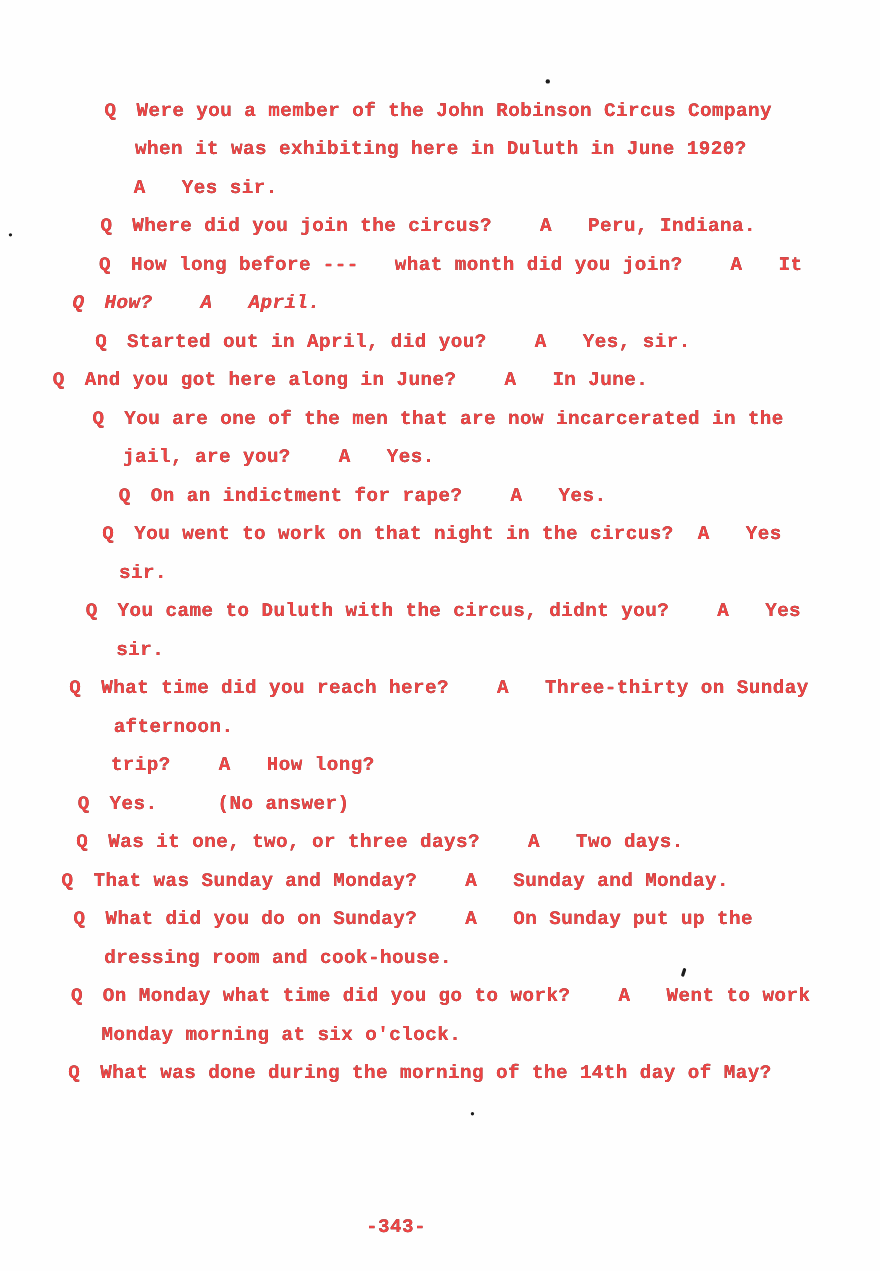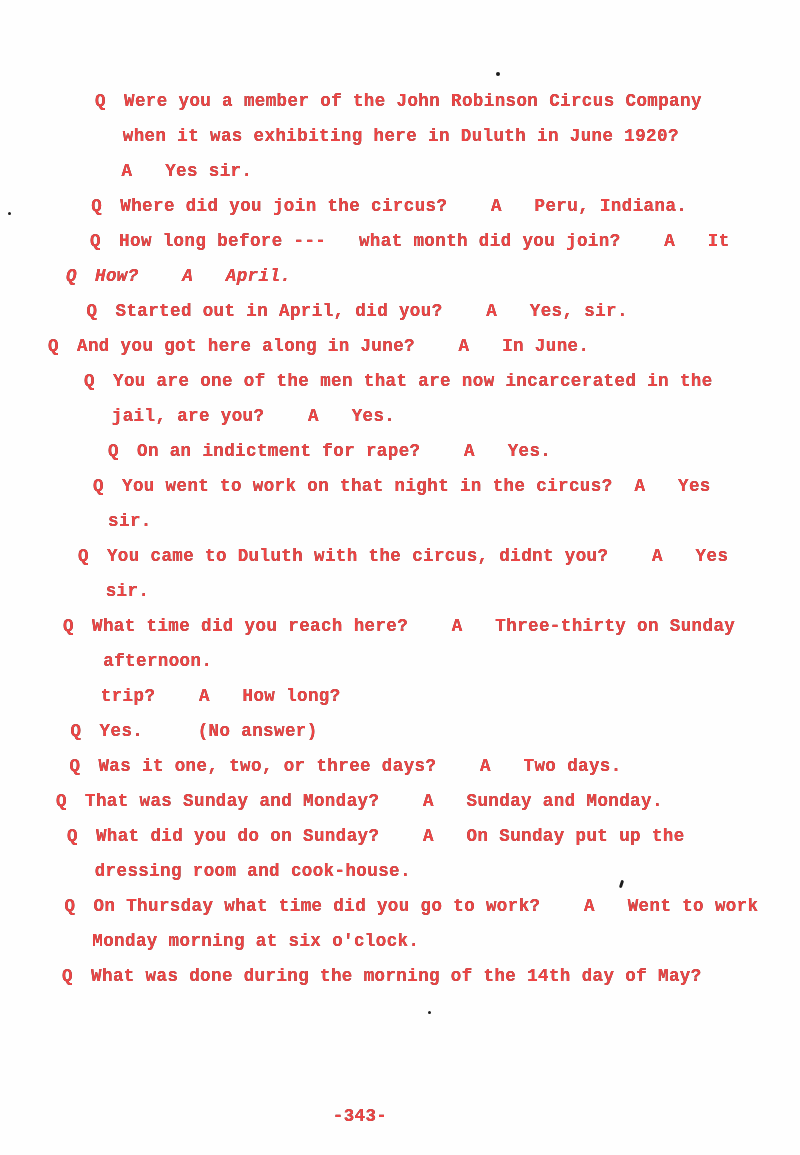--- a/index.html
+++ b/index.html
@@ -88,19 +88,19 @@
       <div class="line q" style="margin-left: 77.9px;"><span class="gutter">Q</span><span class="text">You came to Duluth with the circus, didnt you?    A   Yes</span></div>
       <div class="line cont" style="margin-left: 76.7px;"><span class="gutter"></span><span class="text">sir.</span></div>
       <div class="line q" style="margin-left: 63px;"><span class="gutter">Q</span><span class="text">What time did you reach here?    A   Three-thirty on Sunday</span></div>
       <div class="line cont" style="margin-left: 74.3px;"><span class="gutter"></span><span class="text">afternoon.</span></div>
       <div class="line cont" style="margin-left: 71.8px;"><span class="gutter"></span><span class="text">trip?    A   How long?</span></div>
       <div class="line q" style="margin-left: 70.6px;"><span class="gutter">Q</span><span class="text">Yes.     (No answer)</span></div>
       <div class="line q" style="margin-left: 69.4px;"><span class="gutter">Q</span><span class="text">Was it one, two, or three days?    A   Two days.</span></div>
       <div class="line q" style="margin-left: 56px;"><span class="gutter">Q</span><span class="text">That was Sunday and Monday?    A   Sunday and Monday.</span></div>
       <div class="line q" style="margin-left: 66.9px;"><span class="gutter">Q</span><span class="text">What did you do on Sunday?    A   On Sunday put up the</span></div>
       <div class="line cont" style="margin-left: 65.7px;"><span class="gutter"></span><span class="text">dressing room and cook-house.</span></div>
-      <div class="line q" style="margin-left: 64.5px;"><span class="gutter">Q</span><span class="text">On Thursday what time did you go to work?    A   Went to work</span></div>
+      <div class="line q" style="margin-left: 64.5px;"><span class="gutter">Q</span><span class="text">On Monday what time did you go to work?    A   Went to work</span></div>
       <div class="line cont" style="margin-left: 63.3px;"><span class="gutter"></span><span class="text">Monday morning at six o'clock.</span></div>
       <div class="line q" style="margin-left: 62.1px;"><span class="gutter">Q</span><span class="text">What was done during the morning of the 14th day of May?</span></div>
     </div>
 
   <div class="page-number">-343-</div>
 </div>
 
 </body></html>

